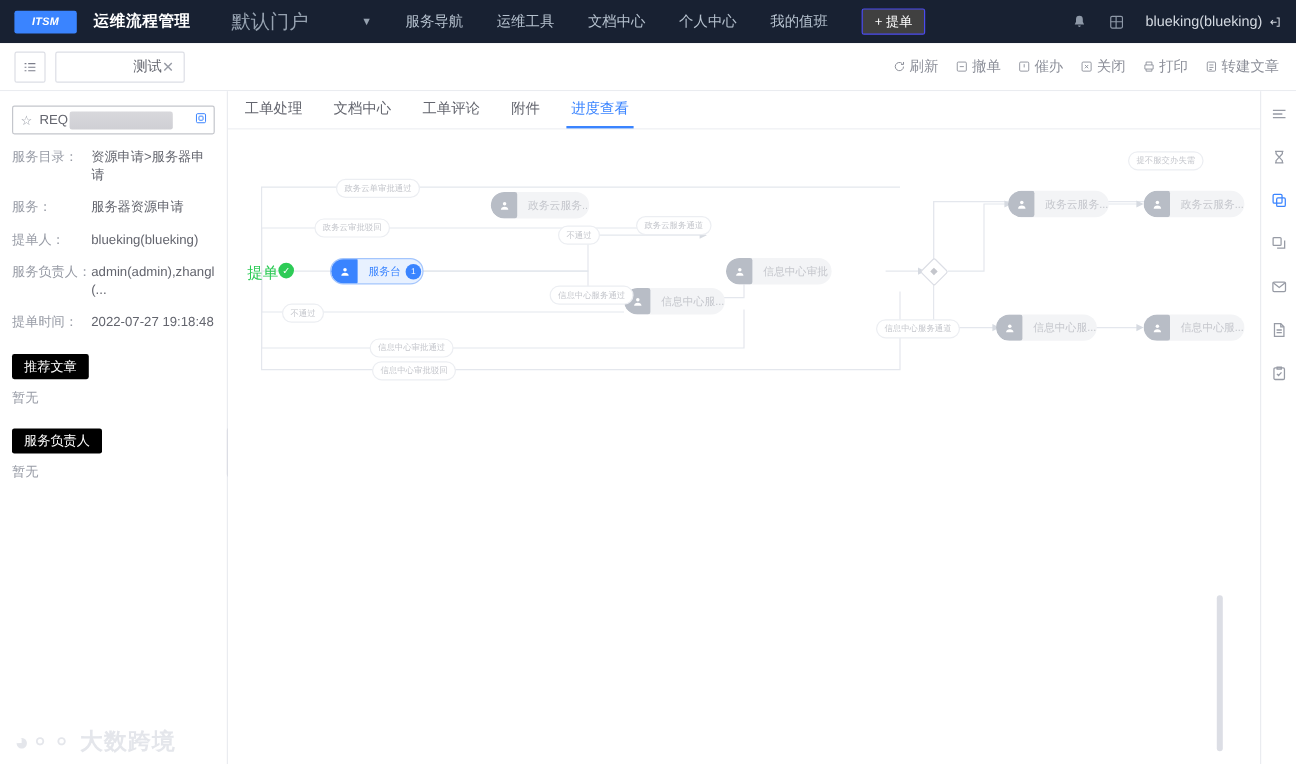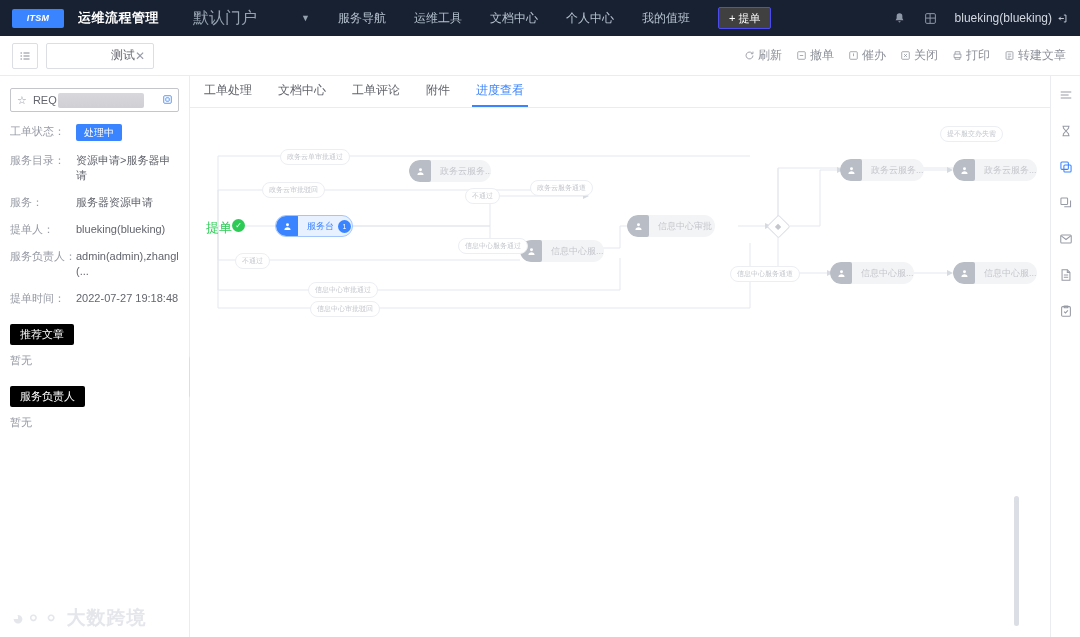--- a/index.html
+++ b/index.html
@@ -261,24 +261,20 @@
       <span class="reqtext">REQ</span>
       <span class="redact"></span>
       <span class="copyic">
         <svg width="11" height="11" viewBox="0 0 16 16" fill="none" stroke="currentColor" stroke-width="1.2">
             <rect x="2.5" y="2.5" width="11" height="11" rx="1.5"></rect>
             <rect x="5.5" y="5.5" width="5" height="5" rx="1"></rect>
           </svg>
       </span>
     </div>
 
-    <div class="field">
-      <span class="flabel">工单状态：</span>
-      <span class="badge">处理中</span>
-    </div>
     <div class="field">
       <span class="flabel">服务目录：</span>
       <span class="fval">资源申请&gt;服务器申请</span>
     </div>
     <div class="field">
       <span class="flabel">服务：</span>
       <span class="fval">服务器资源申请</span>
     </div>
     <div class="field">
       <span class="flabel">提单人：</span>
@@ -371,21 +367,21 @@
       <div class="node idle" style="left:219px;top:52px;width:82px;">
         <div class="avatar">
           <svg width="9" height="9" viewBox="0 0 16 16" fill="currentColor">
               <circle cx="8" cy="5" r="2.6"></circle>
               <path d="M2.5 14c0-3 2.5-4.6 5.5-4.6S13.5 11 13.5 14z"></path>
             </svg>
         </div>
         <div class="ntext">政务云服务...</div>
       </div>
 
-      <div class="node idle" style="left:437px;top:107px;width:88px;">
+      <div class="node idle" style="left:415px;top:107px;width:88px;">
         <div class="avatar">
           <svg width="9" height="9" viewBox="0 0 16 16" fill="currentColor">
               <circle cx="8" cy="5" r="2.6"></circle>
               <path d="M2.5 14c0-3 2.5-4.6 5.5-4.6S13.5 11 13.5 14z"></path>
             </svg>
         </div>
         <div class="ntext">信息中心审批</div>
       </div>
 
       <div class="gateway" style="left:580px;top:110px;">

